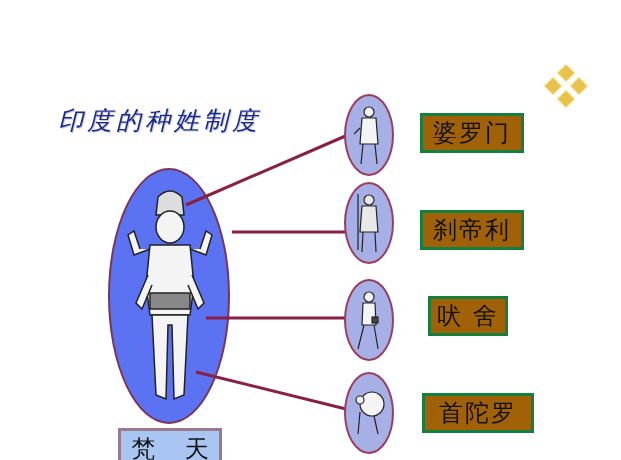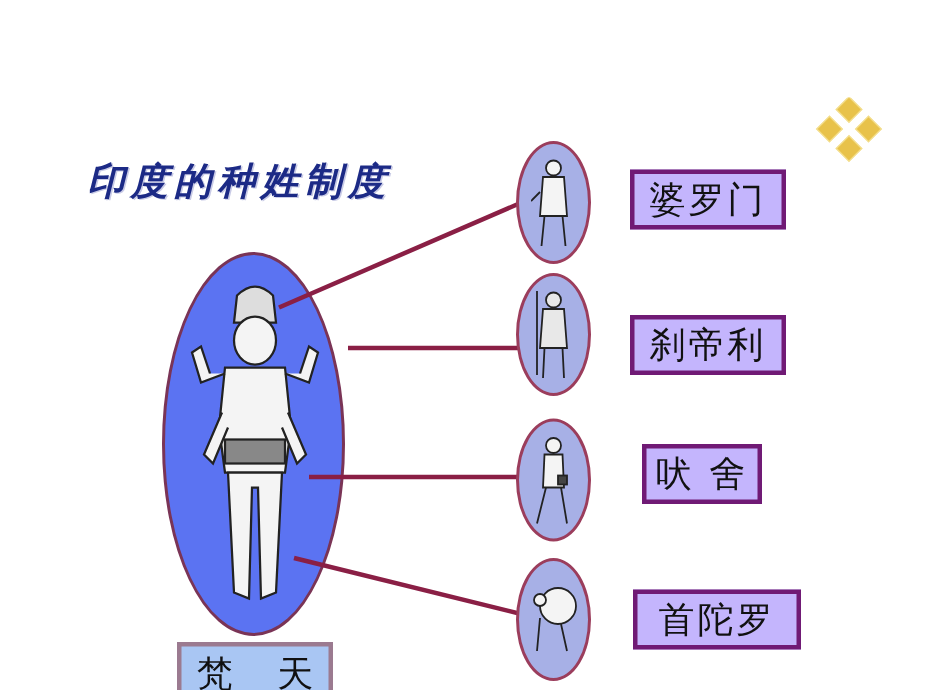--- a/index.html
+++ b/index.html
@@ -1,20 +1,20 @@
 <!DOCTYPE html>
 <html><head>
 <meta charset="utf-8">
 <style>
   html,body{margin:0;padding:0;background:#ffffff;}
   body{width:621px;height:460px;position:relative;overflow:hidden;font-family:"DejaVu Sans",sans-serif;}
-  .title{position:absolute;left:58px;top:104px;font-family:"DejaVu Serif",serif;font-size:25px;font-weight:bold;color:#1c2a86;letter-spacing:4px;font-style:italic;text-shadow:1px 1px 0 #c9cbe6;}
+  .title{position:absolute;left:58px;top:104px;font-family:"DejaVu Serif",serif;font-size:25px;font-weight:normal;color:#1c2a86;letter-spacing:4px;font-style:italic;text-shadow:1px 1px 0 #c9cbe6;}
   .big-ellipse{position:absolute;left:108px;top:168px;width:122px;height:256px;border-radius:50%;background:#5b73f2;border:2px solid #7a3456;box-sizing:border-box;}
   .small-ellipse{position:absolute;width:50px;height:82px;border-radius:50%;background:#a7b0e6;border:2px solid #9b3d5c;box-sizing:border-box;}
-  .caste-box{position:absolute;height:40px;background:#c4b5fd;border:3px solid #701a75;box-sizing:border-box;font-size:24px;color:#111;display:flex;align-items:center;justify-content:center;letter-spacing:2px;}
+  .caste-box{position:absolute;height:40px;background:#a16207;border:3px solid #15803d;box-sizing:border-box;font-size:24px;color:#111;display:flex;align-items:center;justify-content:center;letter-spacing:2px;}
   .deity-box{position:absolute;left:118px;top:428px;width:104px;height:40px;background:#a9c6f3;border:3px solid #9b7a90;box-sizing:border-box;font-size:24px;color:#111;display:flex;align-items:flex-start;justify-content:center;padding-top:2px;word-spacing:22px;}
   svg.lines{position:absolute;left:0;top:0;}
   .fig{position:absolute;}
   .deco{position:absolute;left:543px;top:65px;width:46px;height:46px;}
 </style>
 </head>
 <body>
 
 <div class="title">印度的种姓制度</div>
 

